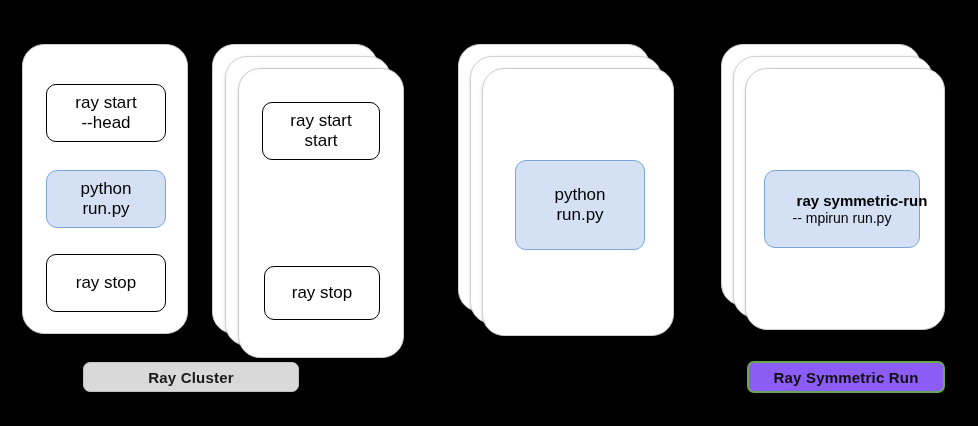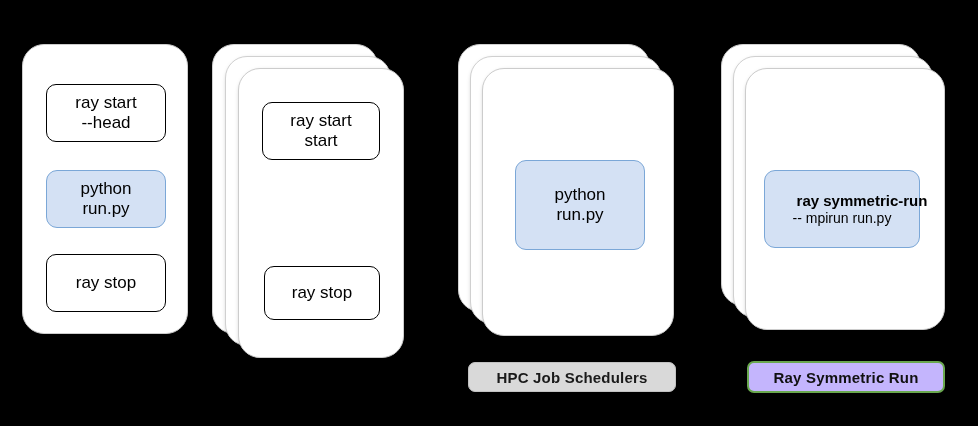--- a/index.html
+++ b/index.html
@@ -81,21 +81,21 @@
     letter-spacing: 0.2px;
     border-radius: 7px;
     box-shadow: 1px 2px 3px rgba(0,0,0,0.35);
   }
   .group-label.gray {
     background: #d9d9d9;
     border: 1px solid #c2c2c2;
     color: #1a1a1a;
   }
   .group-label.green {
-    background: #c4b5fd;
+    background: #8b5cf6;
     border: 2px solid #6aa84f;
     color: #111111;
   }
 </style>
 </head>
 <body>
 
 <div id="canvas">
 
   <div class="node-card front" style="left:22px; top:44px; width:166px; height:290px;"></div>
@@ -120,33 +120,33 @@
 
   <div class="cmd-box" style="left:262px; top:102px; width:118px; height:58px;">
     <span class="cmd-line">ray start</span>
     <span class="cmd-line">start</span>
   </div>
 
   <div class="cmd-box" style="left:264px; top:266px; width:116px; height:54px;">
     <span class="cmd-line">ray stop</span>
   </div>
 
+  <div class="group-label gray" style="left:83px; top:362px; width:216px; height:30px;">
+    <span>Ray Cluster</span>
+  </div>
 
   <div class="node-card" style="left:458px; top:44px; width:192px; height:268px;"></div>
   <div class="node-card" style="left:470px; top:56px; width:192px; height:268px;"></div>
   <div class="node-card front" style="left:482px; top:68px; width:192px; height:268px;"></div>
 
   <div class="cmd-box highlight" style="left:515px; top:160px; width:130px; height:90px;">
     <span class="cmd-line">python</span>
     <span class="cmd-line">run.py</span>
   </div>
 
-  <div class="group-label gray" style="left:468px; top:362px; width:208px; height:30px;">
-    <span>HPC Job Schedulers</span>
-  </div>
 
   <div class="node-card" style="left:721px; top:44px; width:200px; height:262px;"></div>
   <div class="node-card" style="left:733px; top:56px; width:200px; height:262px;"></div>
   <div class="node-card front" style="left:745px; top:68px; width:200px; height:262px;"></div>
 
   <div class="cmd-box highlight" style="left:764px; top:170px; width:156px; height:78px;">
     <span class="cmd-line bold">ray symmetric-run</span>
     <span class="cmd-line small">-- mpirun run.py</span>
   </div>
 

